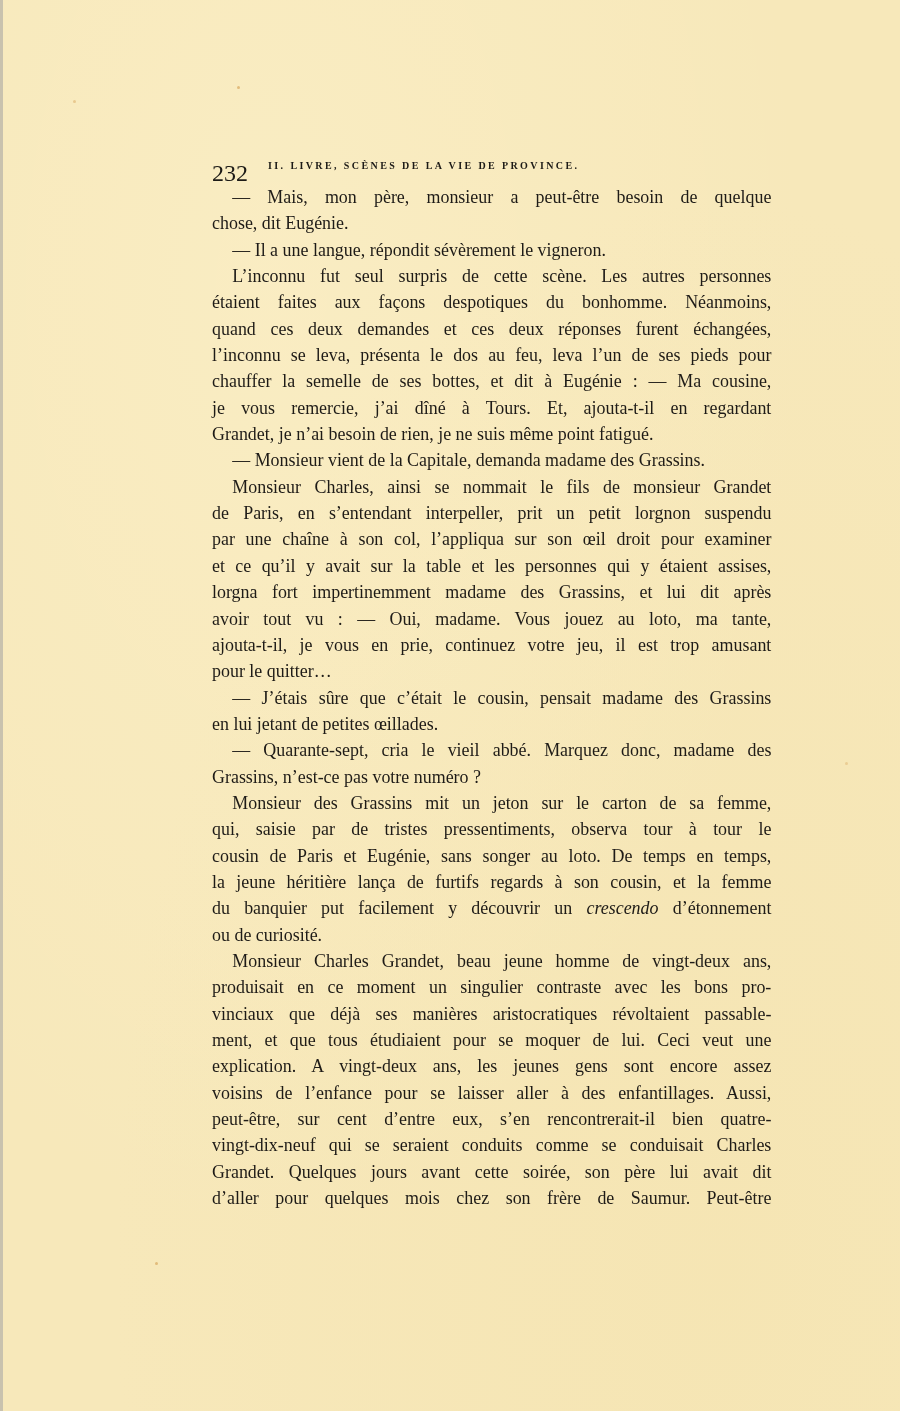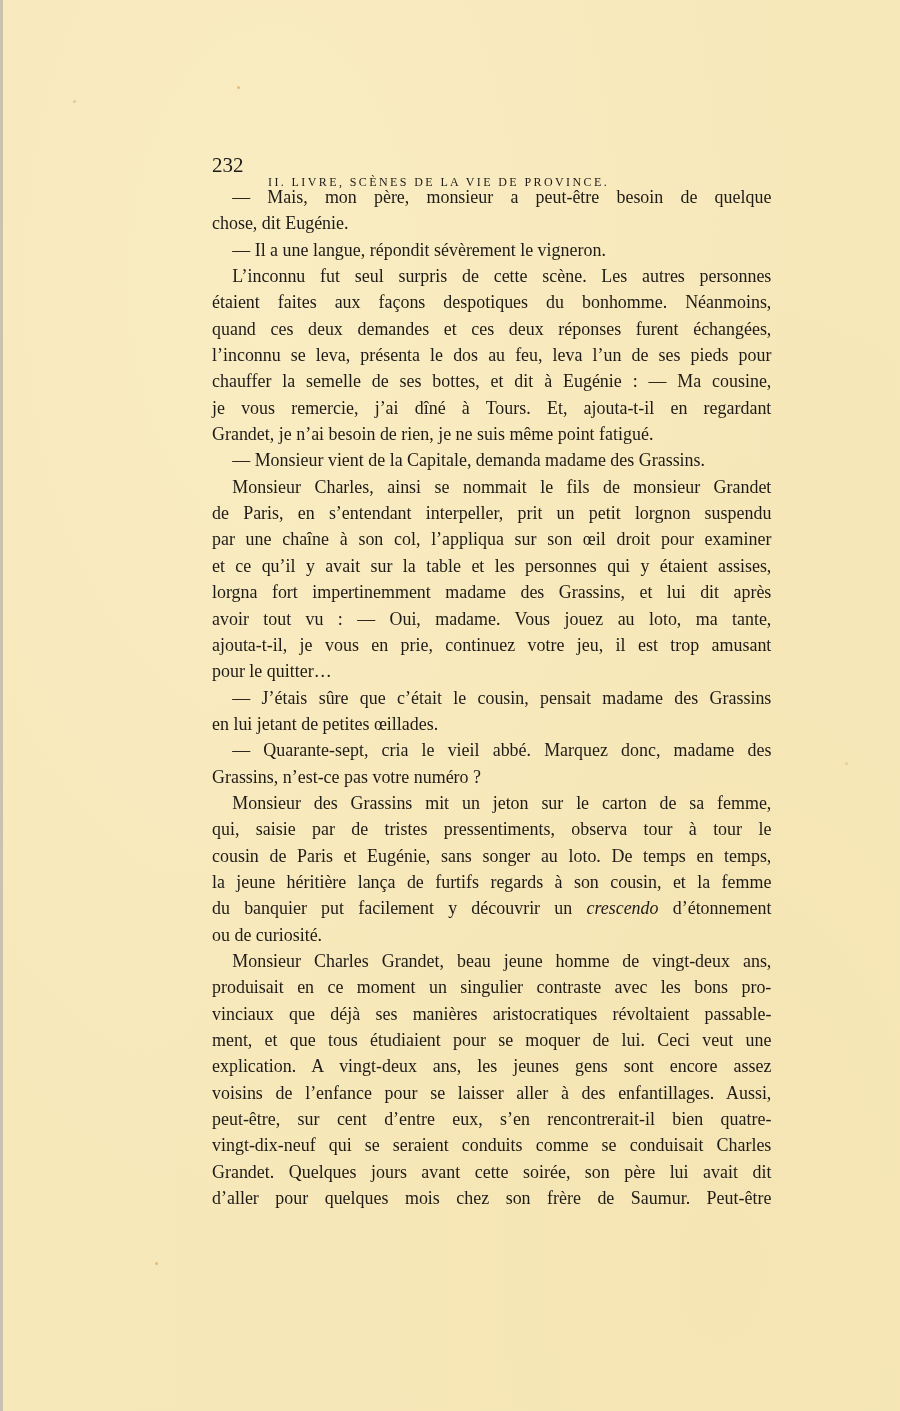--- a/index.html
+++ b/index.html
@@ -36,30 +36,30 @@
     left: 209px;
     top: 150px;
     width: 560px;
     height: 30px;
     font-family: "Liberation Serif", "DejaVu Serif", serif;
     color: #1c1a16;
   }
   .page-number {
     position: absolute;
     left: 0;
-    top: 0;
-    font-size: 21px;
+    top: 8px;
+    font-size: 24px;
     line-height: 30px;
   }
   .running-title {
     position: absolute;
     left: 56px;
-    top: 18px;
-    font-size: 12px;
-    font-weight: normal;
+    top: 2px;
+    font-size: 10px;
+    font-weight: bold;
     letter-spacing: 2.4px;
     line-height: 28px;
     white-space: nowrap;
   }
   .text-block {
     position: absolute;
     left: 209px;
     top: 184px;
     width: 560px;
     font-family: "Liberation Serif", "DejaVu Serif", serif;

